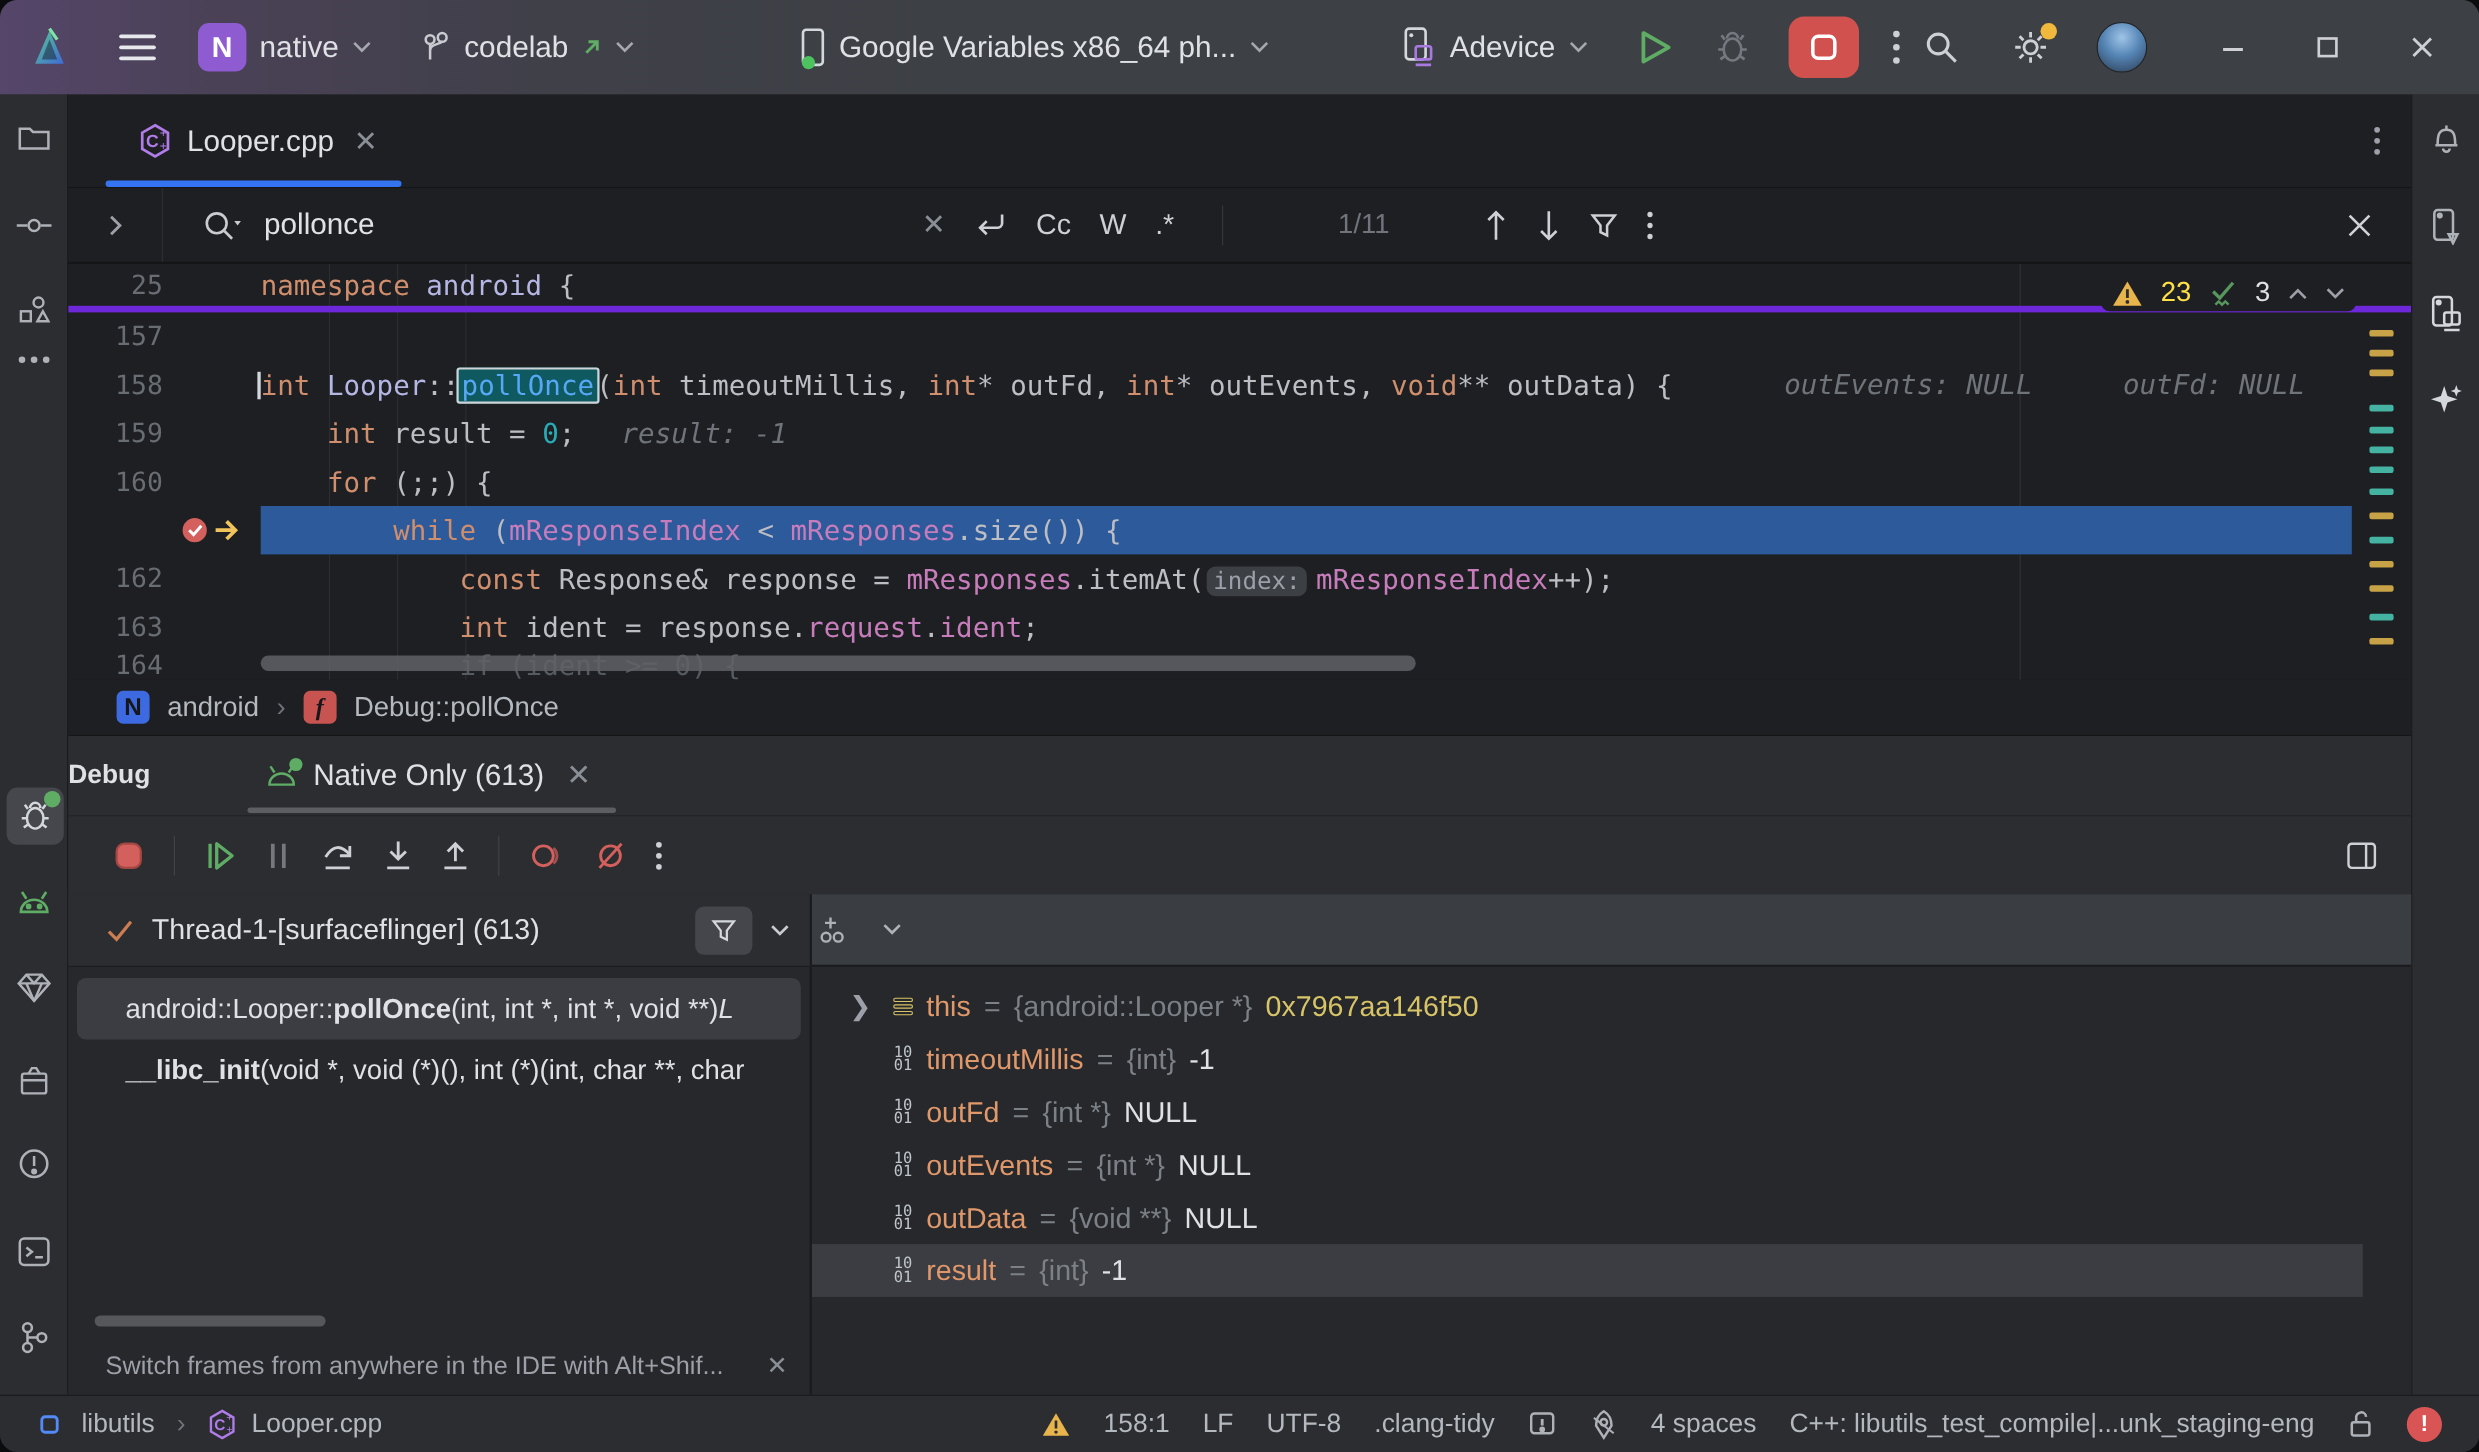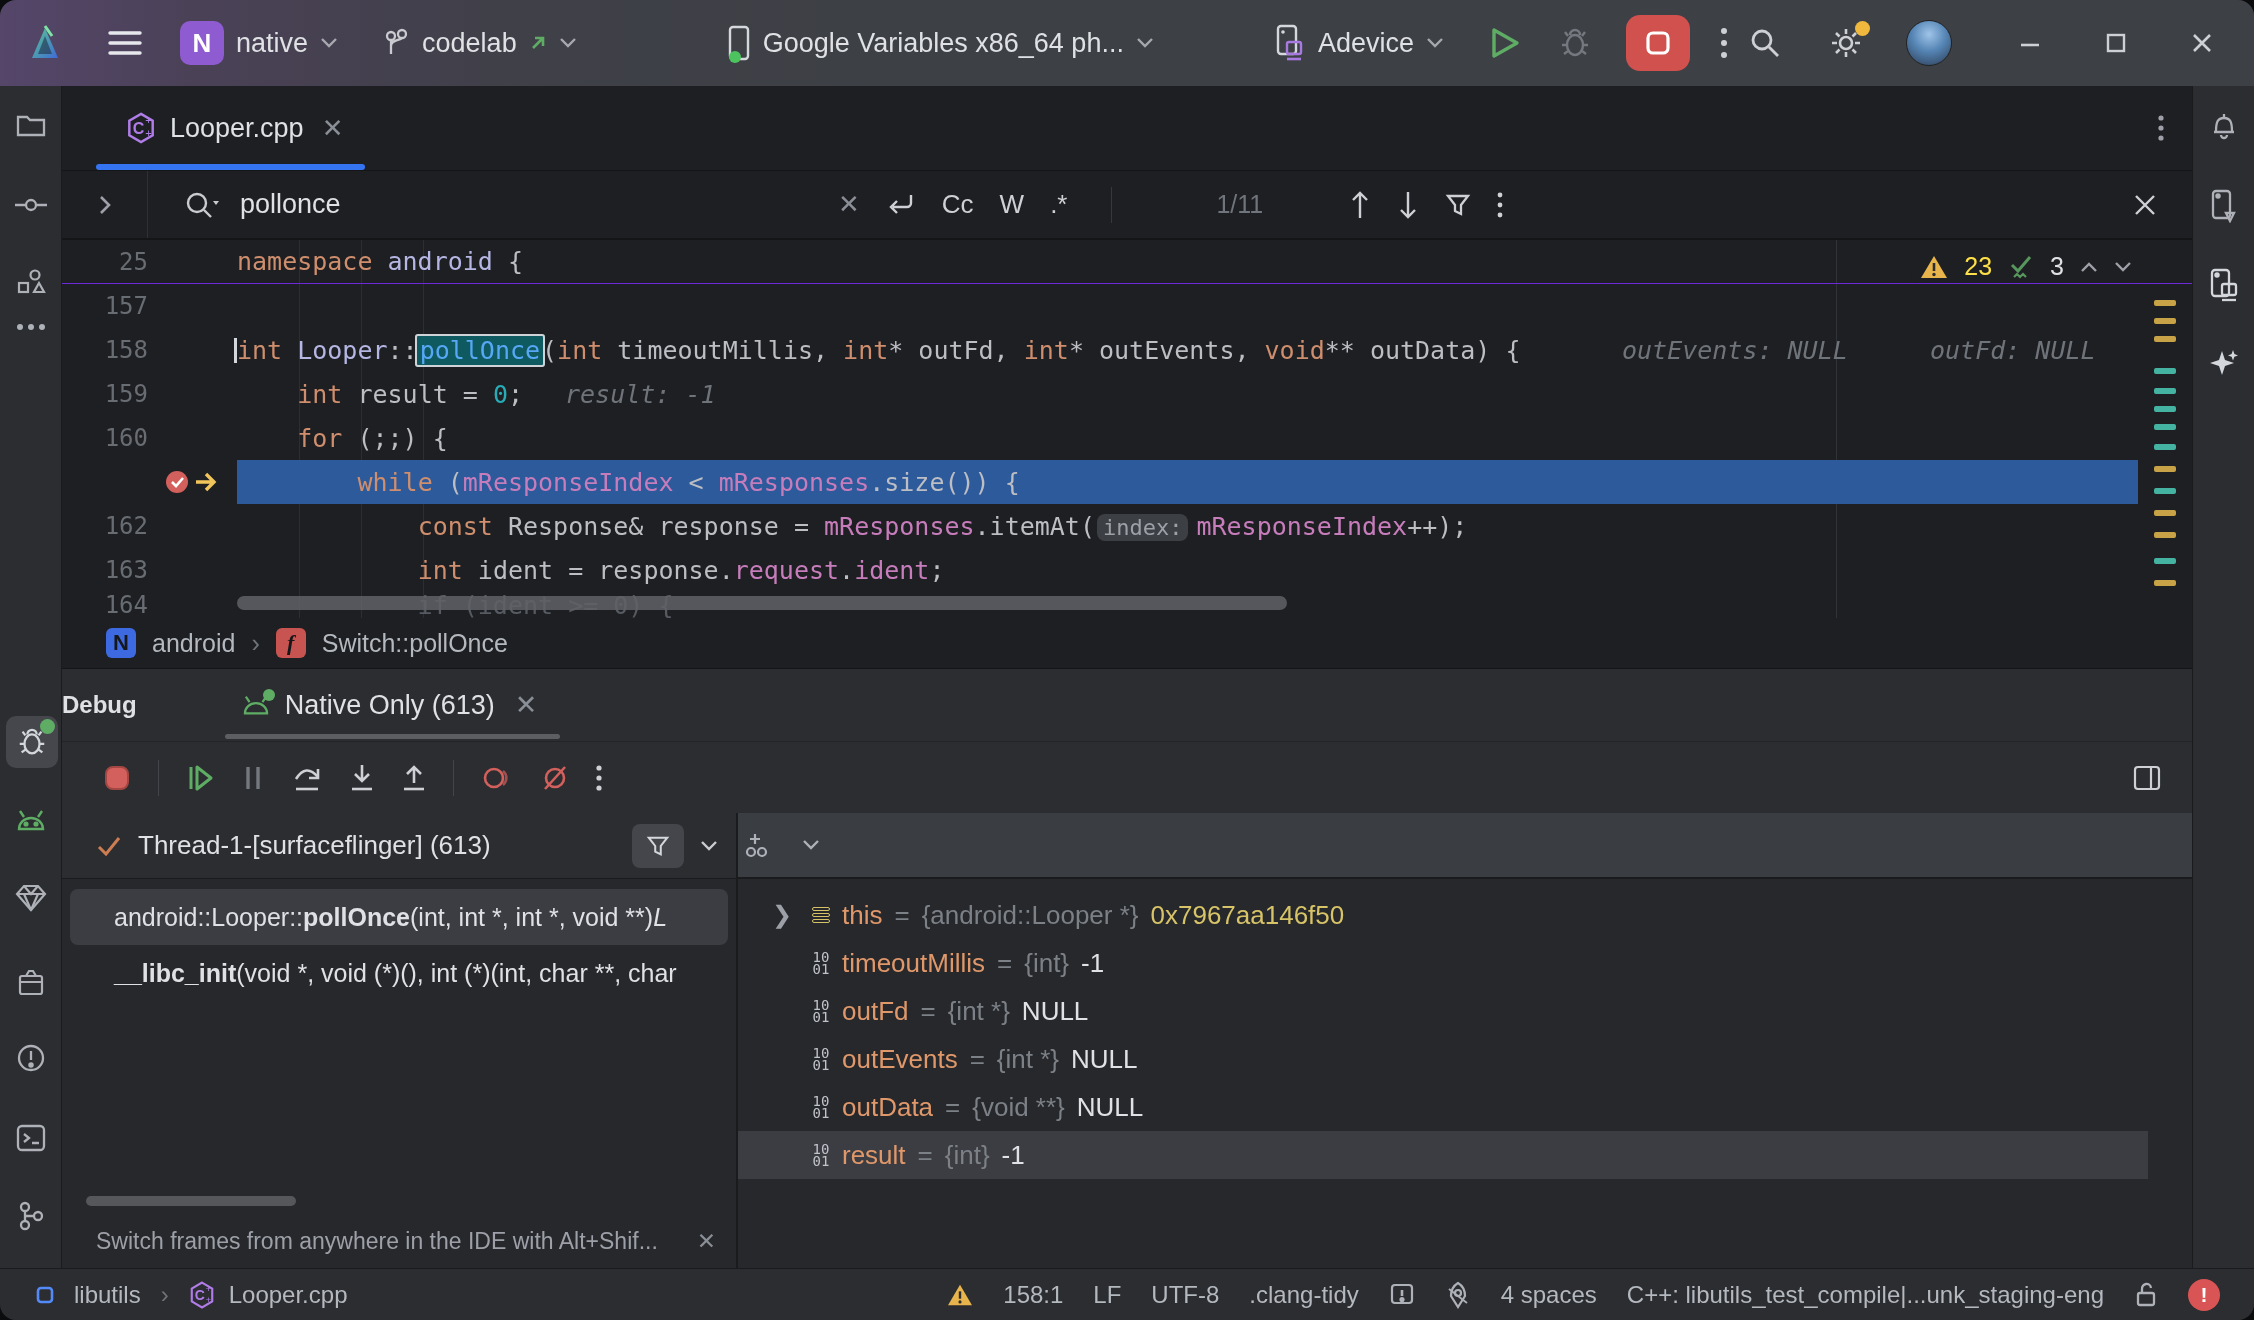--- a/index.html
+++ b/index.html
@@ -45,21 +45,21 @@
   .sb-input{background:transparent;border:none;outline:none;color:#dfe1e5;font-size:27px;width:600px;font-family:"Liberation Sans",sans-serif;}
   .sb-ctrls{display:flex;align-items:center;gap:26px;color:#ced0d6;font-size:26px;}
   .sb-divider{width:1px;height:36px;background:#36383c;margin:0 18px;}
   .sb-count{color:#70747c;font-size:25px;}
   .sb-close{margin-left:auto;margin-right:34px;}
 
   
   .editor{position:relative;height:378px;flex:none;overflow:hidden;background:#1e1f22;
           font-family:"DejaVu Sans Mono",monospace;}
   .crow{position:relative;height:44px;display:flex;align-items:center;}
-  .crow.sep{border-bottom:1px solid #6d28d9;}
+  .crow.sep{border-bottom:6px solid #6d28d9;}
   .crow.partial{height:26px;overflow:hidden;color:#565a61;}
   .lnum{width:86px;flex:none;text-align:right;color:#686c73;font-size:24px;}
   .gut{width:89px;flex:none;display:flex;align-items:center;justify-content:center;gap:4px;}
   .ctext{position:relative;z-index:1;font-size:25px;white-space:pre;color:#bcbec4;}
   .crow.current::before{content:"";position:absolute;left:175px;right:54px;top:0;bottom:0;background:#2d5a9b;}
   .crow.current .lnum{visibility:hidden;}
   .crow.caret .ctext::before{content:"";position:absolute;left:-3px;top:2px;bottom:2px;width:3px;background:#d4d7dc;}
   .tk-kw{color:#cf8e6d;} .tk-ns{color:#b5b6e3;} .tk-fld{color:#c77dbb;} .tk-num{color:#29abb7;}
   .tk-pln{color:#bcbec4;} .tk-dim{color:#565a61;}
   .tk-match{color:#56a8f5;background:#0f5a61;border:2px solid #cfd3d8;border-radius:3px;padding:0 3px;margin:0 -3px;}
@@ -536,21 +536,21 @@
           <div class="mark" style="top: 340px; background: rgb(200, 162, 70);"></div>
         </div>
       <div class="hscroll"></div>
     </div>
 
     <div class="breadcrumbs">
       <span class="bc-badge ns">N</span>
       <span>android</span>
       <span class="bc-sep">›</span>
       <span class="bc-badge fn">f</span>
-      <span>Switch::pollOnce</span>
+      <span>Debug::pollOnce</span>
     </div>
 
     <div class="debug">
       <div class="dbg-header">
         <span class="dbg-title">Debug</span>
         <div class="session-tab">
           <span style="position:relative">
             <svg width="30" height="24" viewBox="0 0 32 26" fill="none" stroke="#5fad65" stroke-width="2.4">
                 <path d="M4 22 a12 11 0 0 1 24 0 z"></path>
                 <path d="M9 10 L5 4 M23 10 L27 4"></path>

